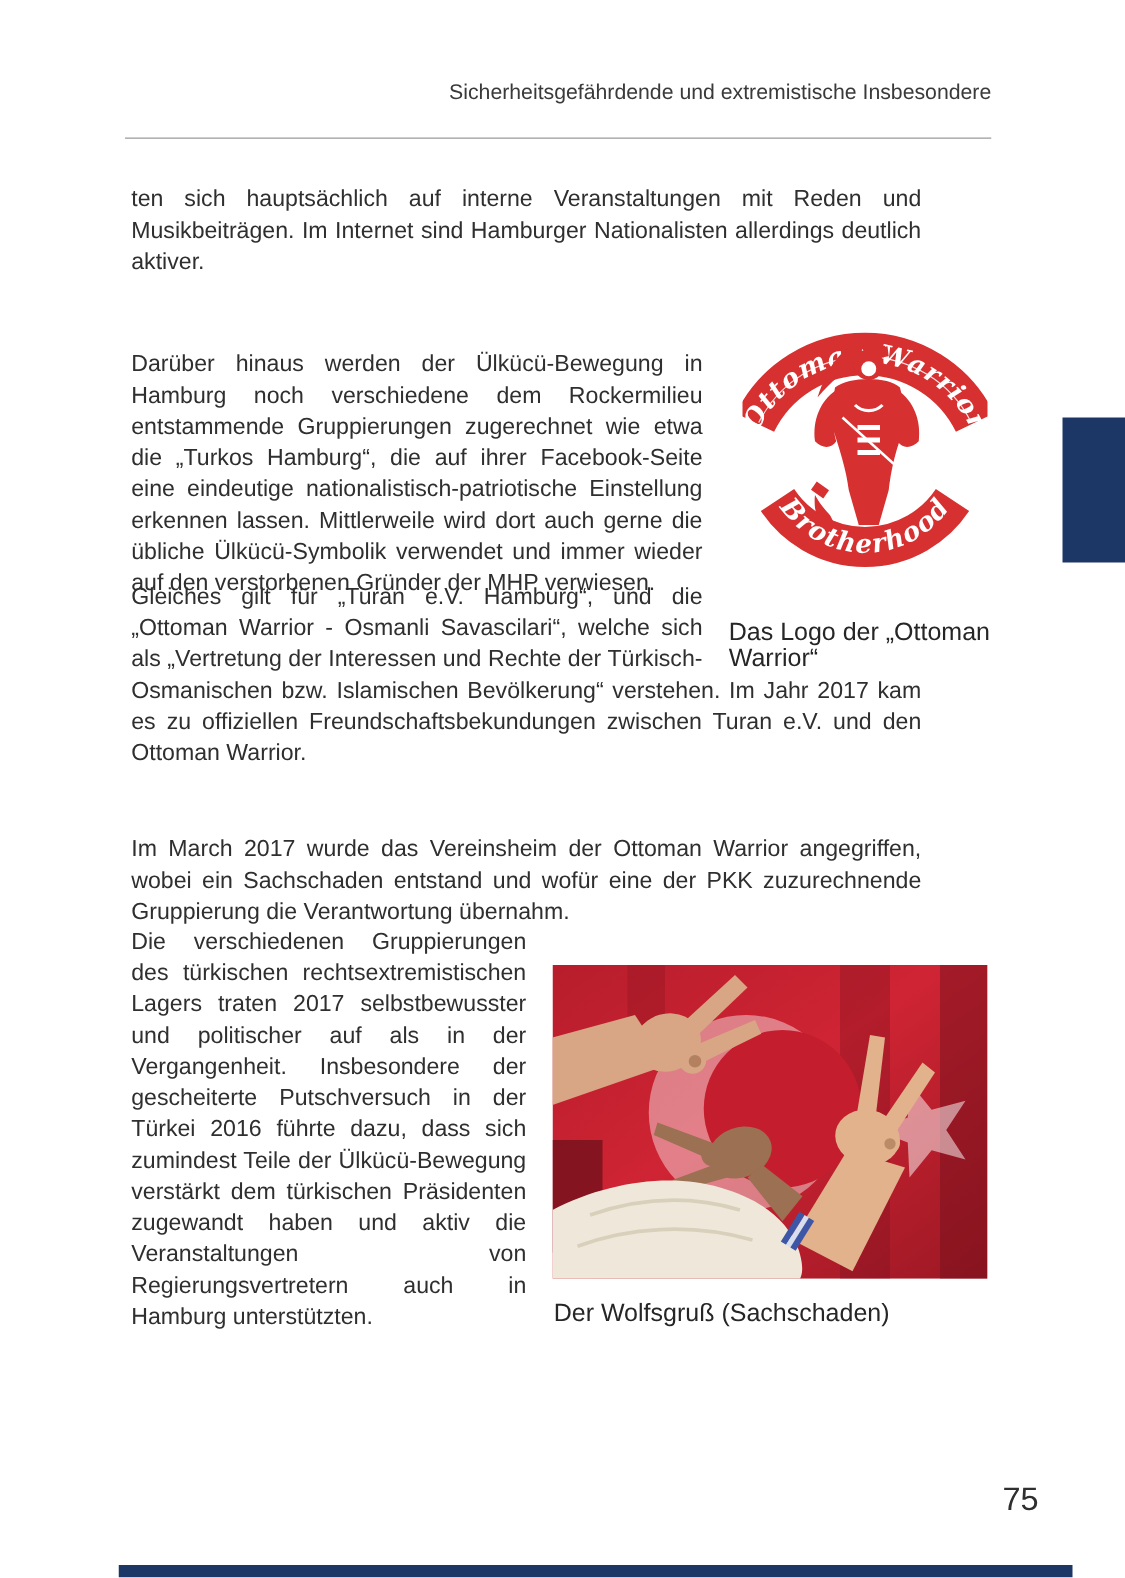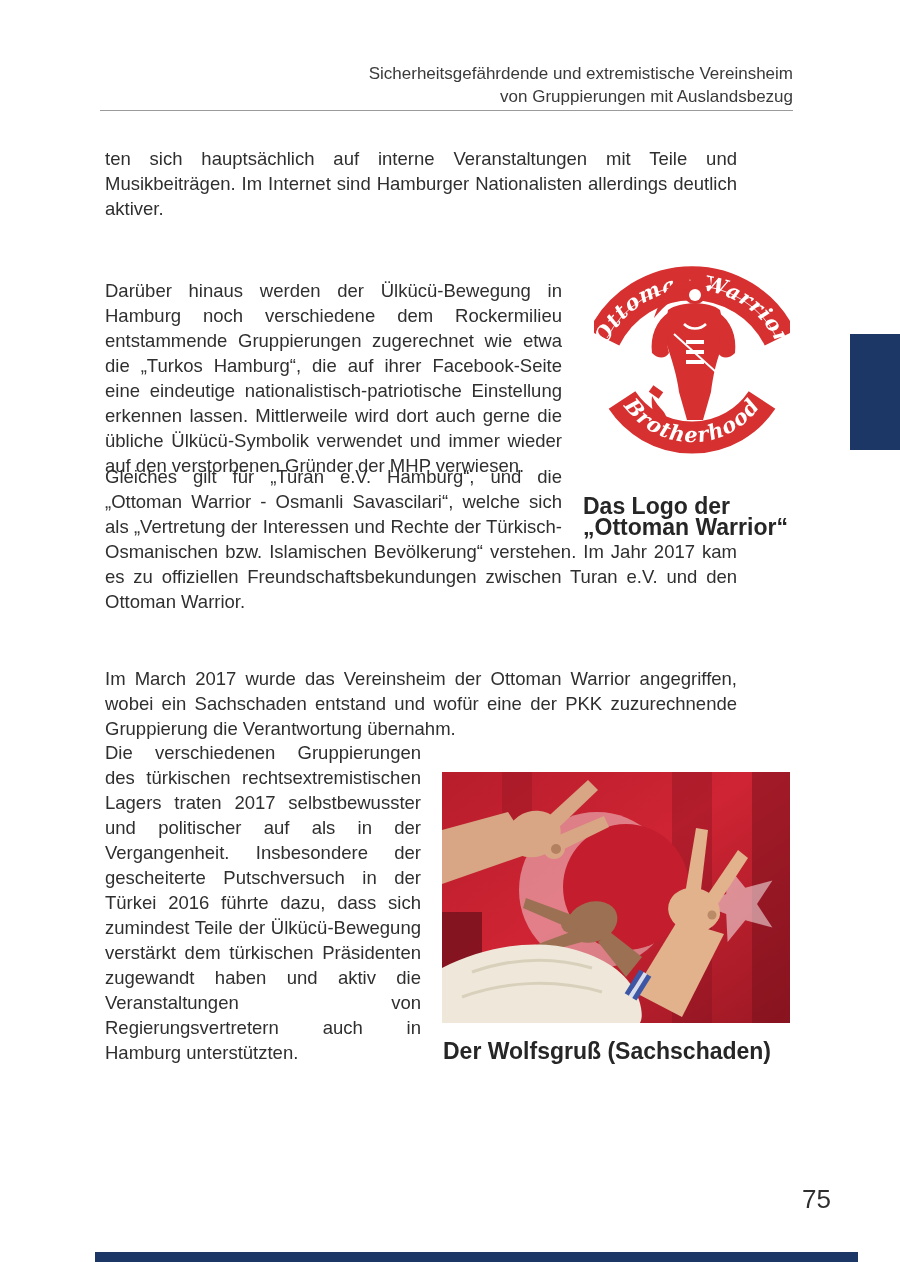--- a/index.html
+++ b/index.html
@@ -20,41 +20,40 @@
   }
   #par1{top:146px;left:105px;width:632px;}
   #par2{top:246px;left:105px;width:457px;margin-top:32px;}
   #par3{top:464px;left:105px;width:632px;}
   #par4{top:666px;left:105px;width:632px;}
   #par5{top:740px;left:105px;width:316px;}
   .wrap-spacer{float:right;width:175px;height:70px;}
   .fig-logo{position:absolute;left:594px;top:240px;width:196px;height:232px;}
   .fig-logo svg{display:block;}
   .caption{
-    position:absolute;font-size:23px;font-weight:bold;line-height:21px;color:#262626;
+    position:absolute;font-size:20px;font-weight:normal;line-height:21px;color:#262626;
     text-align:left;
   }
   #caption-logo{left:583px;top:496px;width:228px;}
   #caption-flag{left:443px;top:1041px;width:330px;}
   .fig-flag{position:absolute;left:442px;top:772px;width:348px;height:251px;}
   .fig-flag svg{display:block;}
   .page-number{position:absolute;left:802px;top:1184px;font-size:26px;color:#2f2f2f;}
   .side-tab{position:absolute;left:850px;top:334px;width:50px;height:116px;background:#1c3766;}
   .footer-bar{position:absolute;left:95px;bottom:0px;width:763px;height:10px;background:#1c3766;}
 </style>
 </head>
 <body>
 
 <div class="hdr">
-  <div>Sicherheitsgefährdende und extremistische Vereinsheim</div>
-  <div>von Gruppierungen mit Auslandsbezug</div>
+  <div>Sicherheitsgefährdende und extremistische Insbesondere</div>
 </div>
 <div class="hdr-rule"></div>
 
-<p class="body-par" id="par1">ten sich hauptsächlich auf interne Veranstaltungen mit Teile und Musikbeiträgen. Im Internet sind Hamburger Nationalisten allerdings deutlich aktiver.</p>
+<p class="body-par" id="par1">ten sich hauptsächlich auf interne Veranstaltungen mit Reden und Musikbeiträgen. Im Internet sind Hamburger Nationalisten allerdings deutlich aktiver.</p>
 
 <p class="body-par" id="par2">Darüber hinaus werden der Ülkücü-Bewegung in Hamburg noch verschiedene dem Rockermilieu entstammende Gruppierungen zugerechnet wie etwa die „Turkos Hamburg“, die auf ihrer Facebook-Seite eine eindeutige nationalistisch-patriotische Einstellung erkennen lassen. Mittlerweile wird dort auch gerne die übliche Ülkücü-Symbolik verwendet und immer wieder auf den verstorbenen Gründer der MHP verwiesen.</p>
 
 <div class="fig-logo">
   <svg width="196" height="232" viewBox="0 0 196 232" xmlns="http://www.w3.org/2000/svg">
 
     <path d="M 10 98 A 98 98 0 0 1 186 98" fill="none" stroke="#d63030" stroke-width="34"></path>
     <path d="M 13 98 A 95 95 0 0 1 183 98" fill="none" stroke="#ffffff" stroke-width="1" opacity="0.85"></path>
     <defs>
       <path id="topArc" d="M 12 106 A 94 94 0 0 1 184 106"></path>

